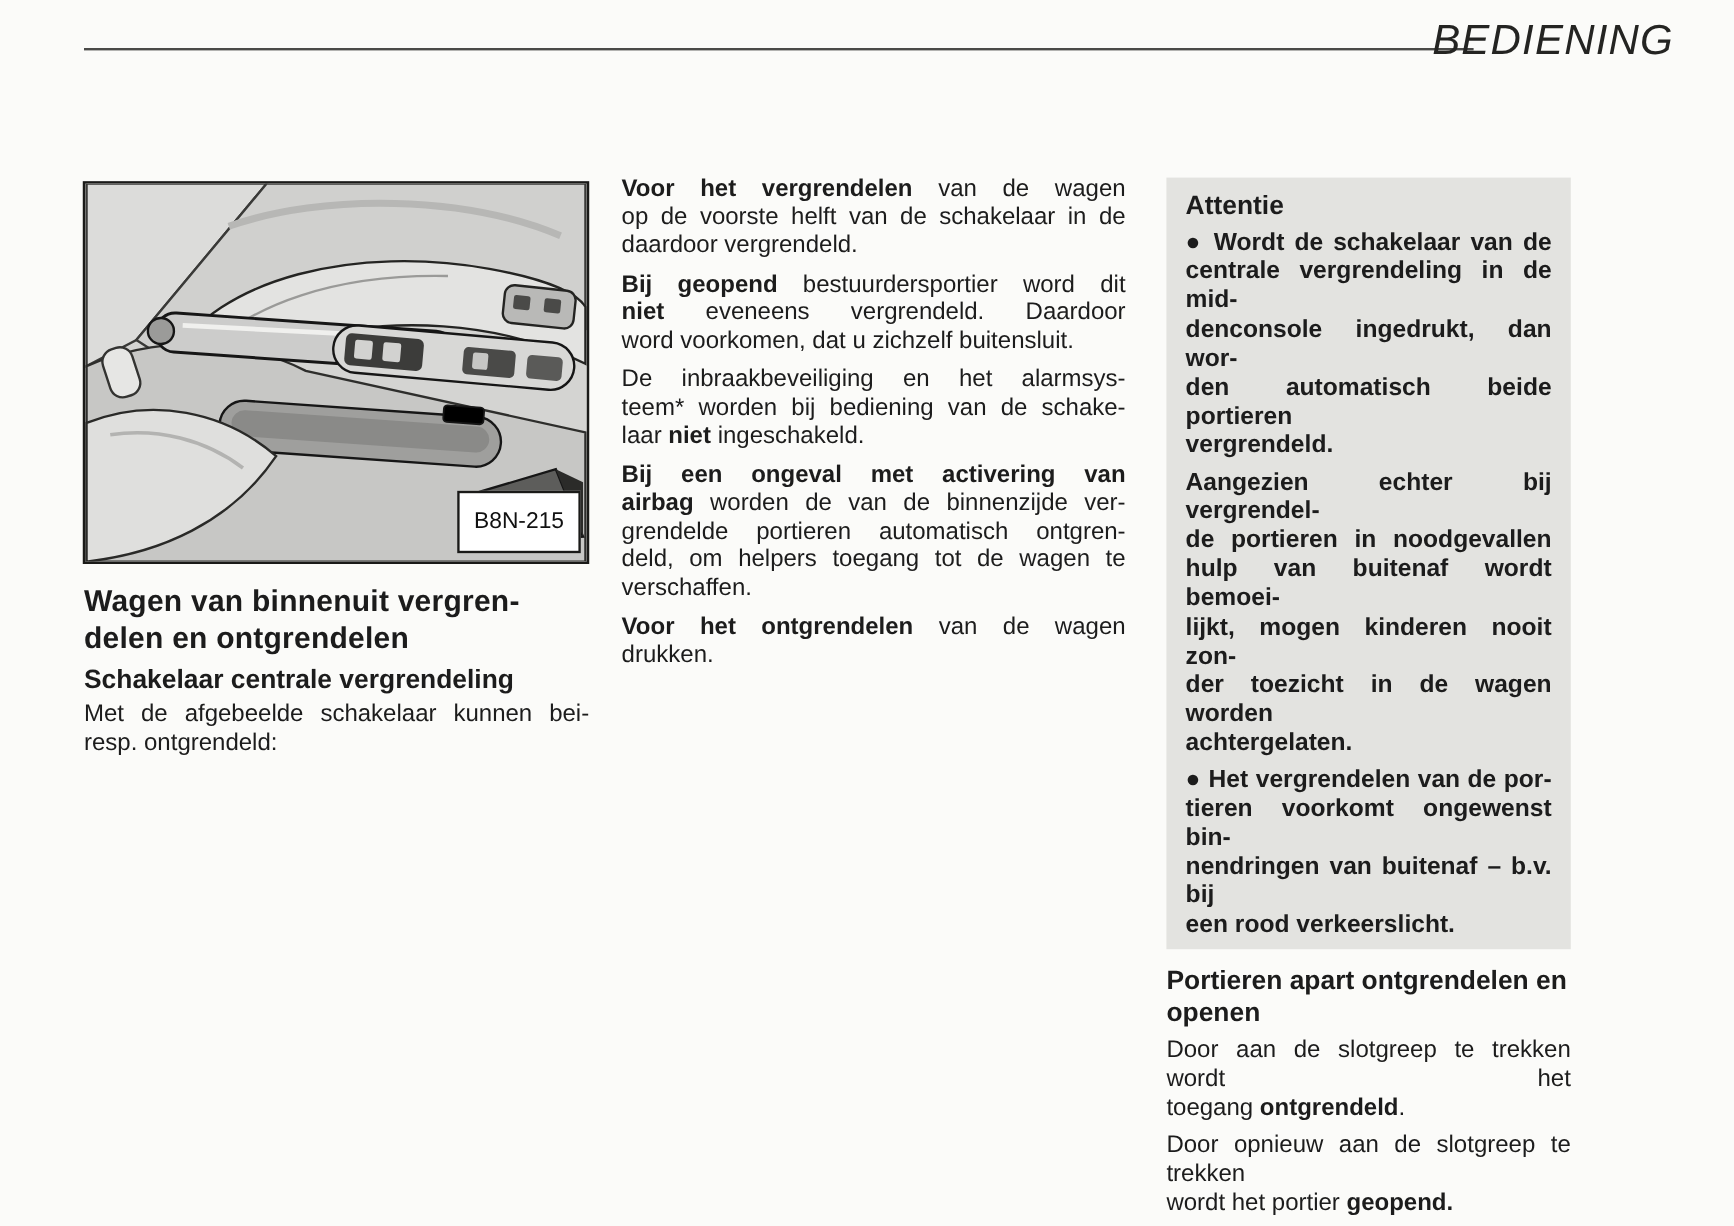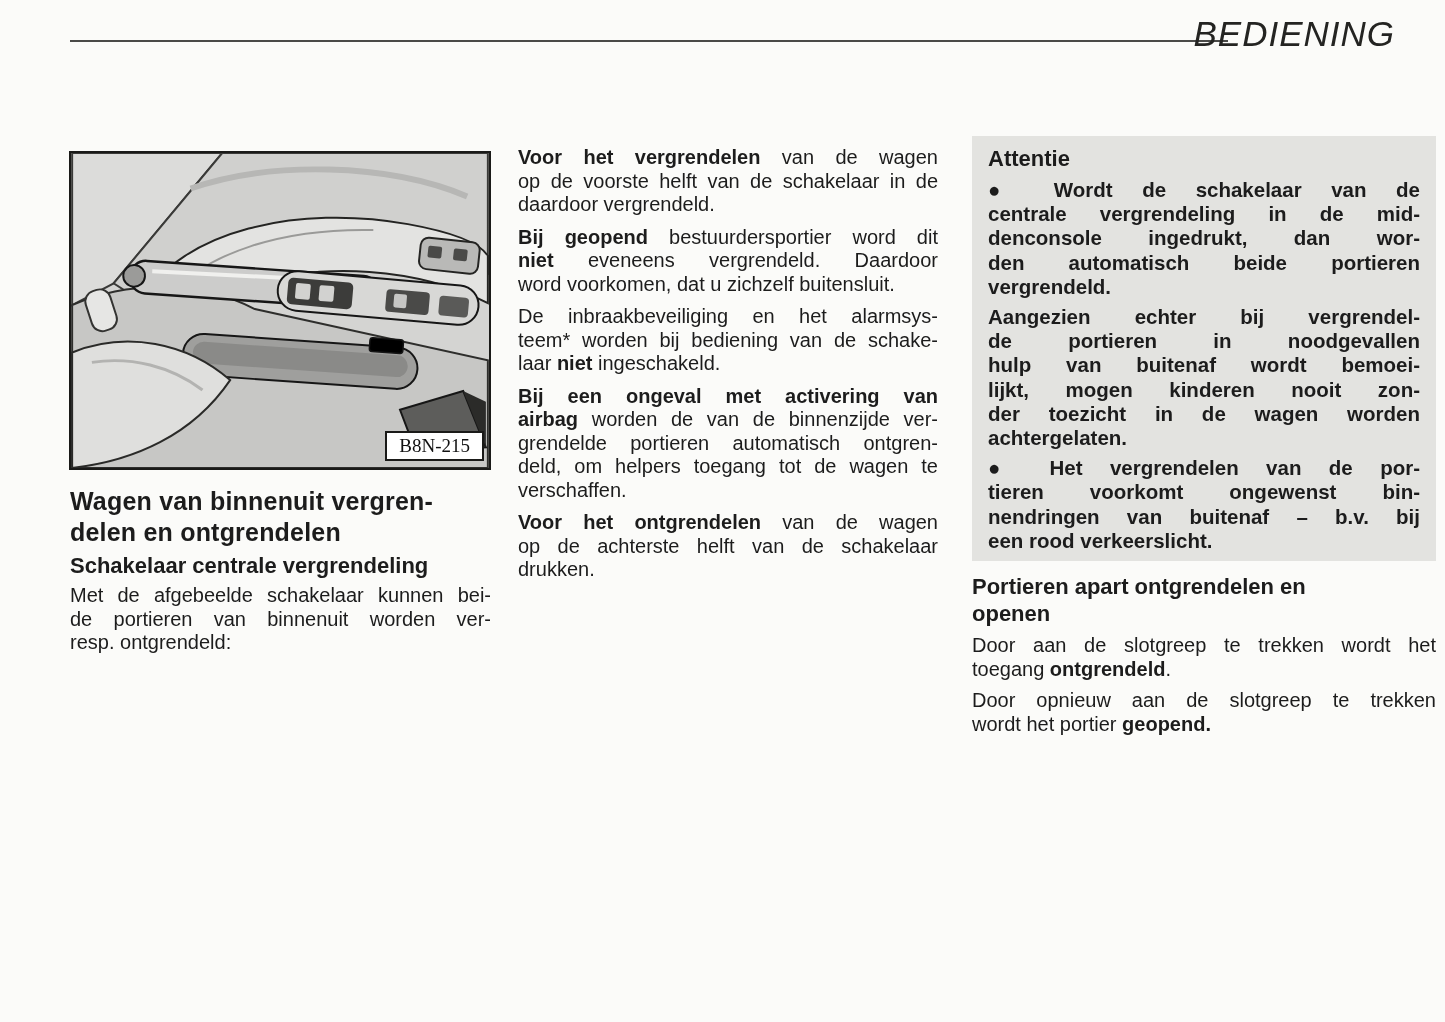--- a/index.html
+++ b/index.html
@@ -17,27 +17,27 @@
   }
   
   .figure{
     position:absolute;left:69px;top:151px;width:422px;height:319px;
     border:2px solid #1a1a18;box-sizing:border-box;background:#d4d4d2;
   }
   .figure svg{display:block;width:100%;height:100%;}
   .fig-label{
     position:absolute;right:5px;bottom:7px;
     background:#ffffff;border:2px solid #1a1a18;
-    font-size:19px;line-height:24px;padding:1px 12px;color:#111;font-family:Liberation Serif, serif;
+    font-size:19px;line-height:24px;padding:12px 12px;color:#111;
   }
   
   .col{position:absolute;box-sizing:border-box;}
   .col-left{left:70px;top:486px;width:421px;}
   .col-mid{left:518px;top:146px;width:420px;}
-  .col-right{left:972px;top:136px;width:464px;}
+  .col-right{left:972px;top:148px;width:337px;}
 
   .h-big{font-size:25px;font-weight:bold;line-height:31px;letter-spacing:.2px;}
   .h-sub{font-size:22px;font-weight:bold;line-height:27px;margin-top:4px;}
   .bodytext{font-size:20px;line-height:23.5px;}
   .bodytext .para{margin-bottom:9px;}
   .col-left .bodytext{margin-top:5px;}
 
   .just .jline{text-align:justify;text-align-last:justify;}
   .just .jline.last{text-align-last:left;}
   .jline{white-space:normal;}
@@ -121,21 +121,20 @@
 
 <div class="col col-left">
   <div class="h-big">
       <div class="jline last"><b>Wagen van binnenuit vergren-</b></div>
       <div class="jline last"><b>delen en ontgrendelen</b></div>
     </div>
   <div class="h-sub">Schakelaar centrale vergrendeling</div>
   <div class="bodytext just">
       <div class="para">
         <div class="jline"><span>Met de afgebeelde schakelaar kunnen bei-</span></div>
-        <div class="jline"><span>de portieren van binnenuit worden ver-</span></div>
         <div class="jline last"><span>resp. ontgrendeld:</span></div>
       </div>
     </div>
 </div>
 
 <div class="col col-mid">
   <div class="bodytext just">
       <div class="para">
         <div class="jline"><b>Voor het vergrendelen</b><span> van de wagen</span></div>
         <div class="jline"><span>op de voorste helft van de schakelaar in de</span></div>
@@ -153,21 +152,20 @@
       </div>
       <div class="para">
         <div class="jline"><b>Bij een ongeval met activering van</b></div>
         <div class="jline"><b>airbag</b><span>  worden de van de binnenzijde ver-</span></div>
         <div class="jline"><span>grendelde portieren automatisch ontgren-</span></div>
         <div class="jline"><span>deld, om helpers toegang tot de wagen te</span></div>
         <div class="jline last"><span>verschaffen.</span></div>
       </div>
       <div class="para">
         <div class="jline"><b>Voor het ontgrendelen</b><span> van de wagen</span></div>
-        <div class="jline"><span>op de achterste helft van de schakelaar</span></div>
         <div class="jline last"><span>drukken.</span></div>
       </div>
     </div>
 </div>
 
 <div class="col col-right">
   <div class="attention-box">
     <div class="attn-heading">Attentie</div>
     <div class="attn-text just">
         <div class="para">

